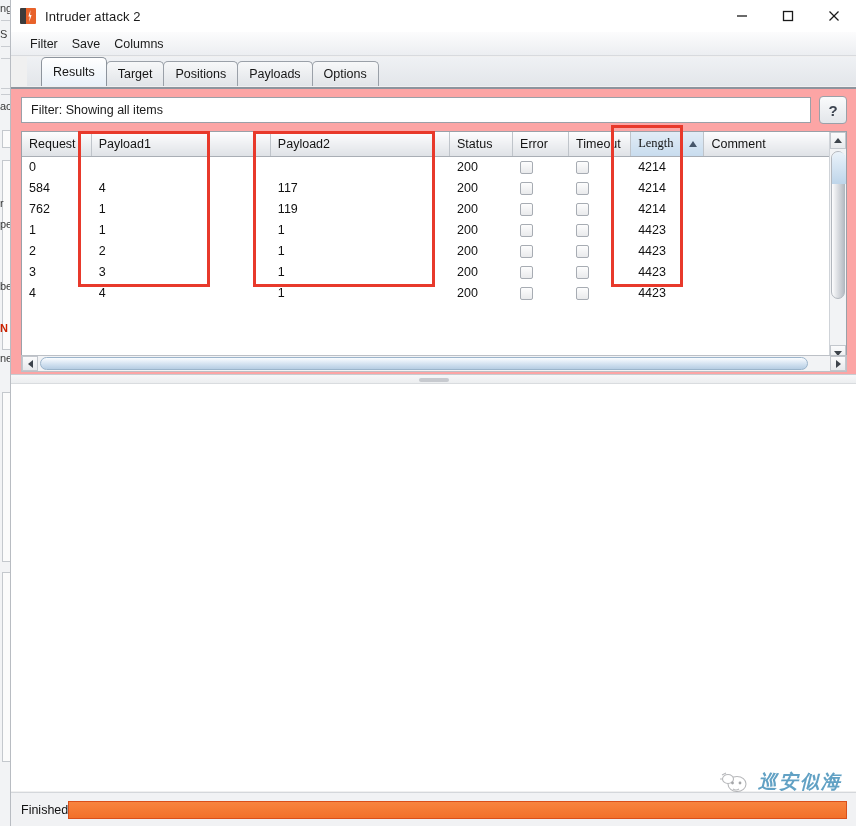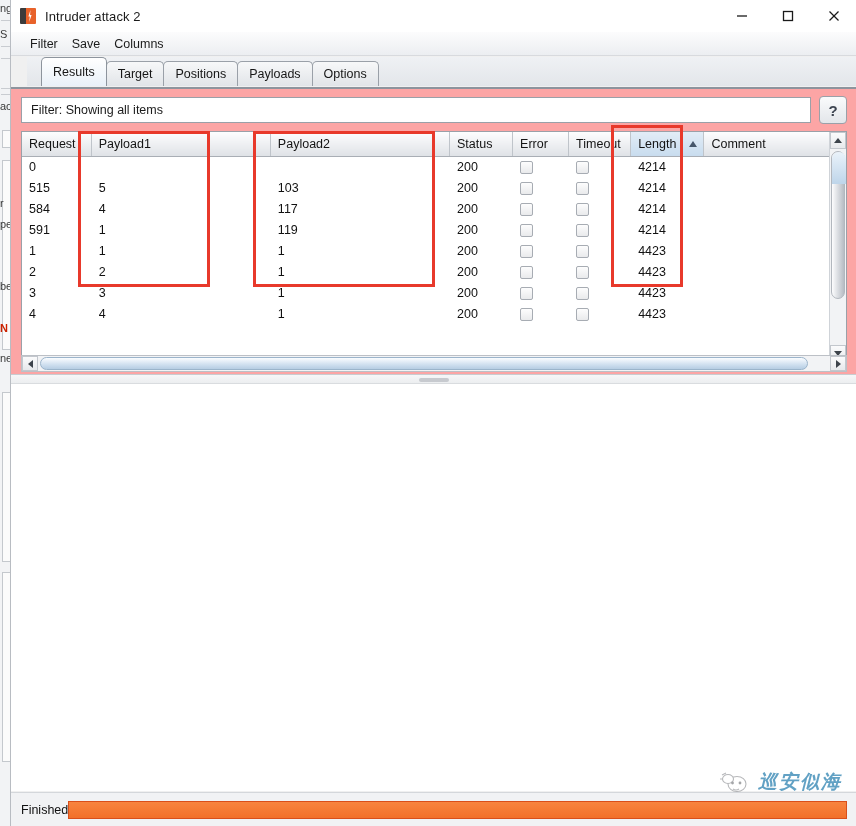--- a/index.html
+++ b/index.html
@@ -150,21 +150,21 @@
     border-right: 1px solid #bfc4ca;
     border-bottom: 1px solid #a9aeb5;
     font-size: 12.5px; font-weight: normal; color: #141414;
     text-align: left; padding: 0 0 0 7px;
     white-space: nowrap; overflow: hidden;
     cursor: default;
   }
   table.grid th.sorted {
     background: linear-gradient(#e2ecf6, #c8dcee);
   }
-  th .sortwrap { display: flex; align-items: center; justify-content: space-between; padding-right: 6px; }
+  th .sortwrap { display: flex; align-items: center; justify-content: space-between; padding-right: 6px; font-family: Liberation Serif, serif; }
   .sortasc {
     width: 0; height: 0; border-left: 4px solid transparent; border-right: 4px solid transparent;
     border-bottom: 6px solid #46576b;
   }
   table.grid td {
     height: 21px;
     font-size: 12.5px; color: #111;
     padding: 0 0 0 7px;
     border-right: 1px solid transparent;
     white-space: nowrap; overflow: hidden;
@@ -391,41 +391,31 @@
                 <td class="colsep">0</td>
                 <td class="colsep"></td>
                 <td class="colsep"></td>
                 <td class="colsep">200</td>
                 <td class="cbcell colsep"><span class="cb"></span></td>
                 <td class="cbcell colsep"><span class="cb"></span></td>
                 <td class="colsep">4214</td>
                 <td class="colsep"></td>
               </tr>
               <tr>
-                <td class="colsep">515</td>
-                <td class="colsep">5</td>
-                <td class="colsep">103</td>
-                <td class="colsep">200</td>
-                <td class="cbcell colsep"><span class="cb"></span></td>
-                <td class="cbcell colsep"><span class="cb"></span></td>
-                <td class="colsep">4214</td>
-                <td class="colsep"></td>
-              </tr>
-              <tr>
                 <td class="colsep">584</td>
                 <td class="colsep">4</td>
                 <td class="colsep">117</td>
                 <td class="colsep">200</td>
                 <td class="cbcell colsep"><span class="cb"></span></td>
                 <td class="cbcell colsep"><span class="cb"></span></td>
                 <td class="colsep">4214</td>
                 <td class="colsep"></td>
               </tr>
               <tr>
-                <td class="colsep">591</td>
+                <td class="colsep">762</td>
                 <td class="colsep">1</td>
                 <td class="colsep">119</td>
                 <td class="colsep">200</td>
                 <td class="cbcell colsep"><span class="cb"></span></td>
                 <td class="cbcell colsep"><span class="cb"></span></td>
                 <td class="colsep">4214</td>
                 <td class="colsep"></td>
               </tr>
               <tr>
                 <td class="colsep">1</td>

